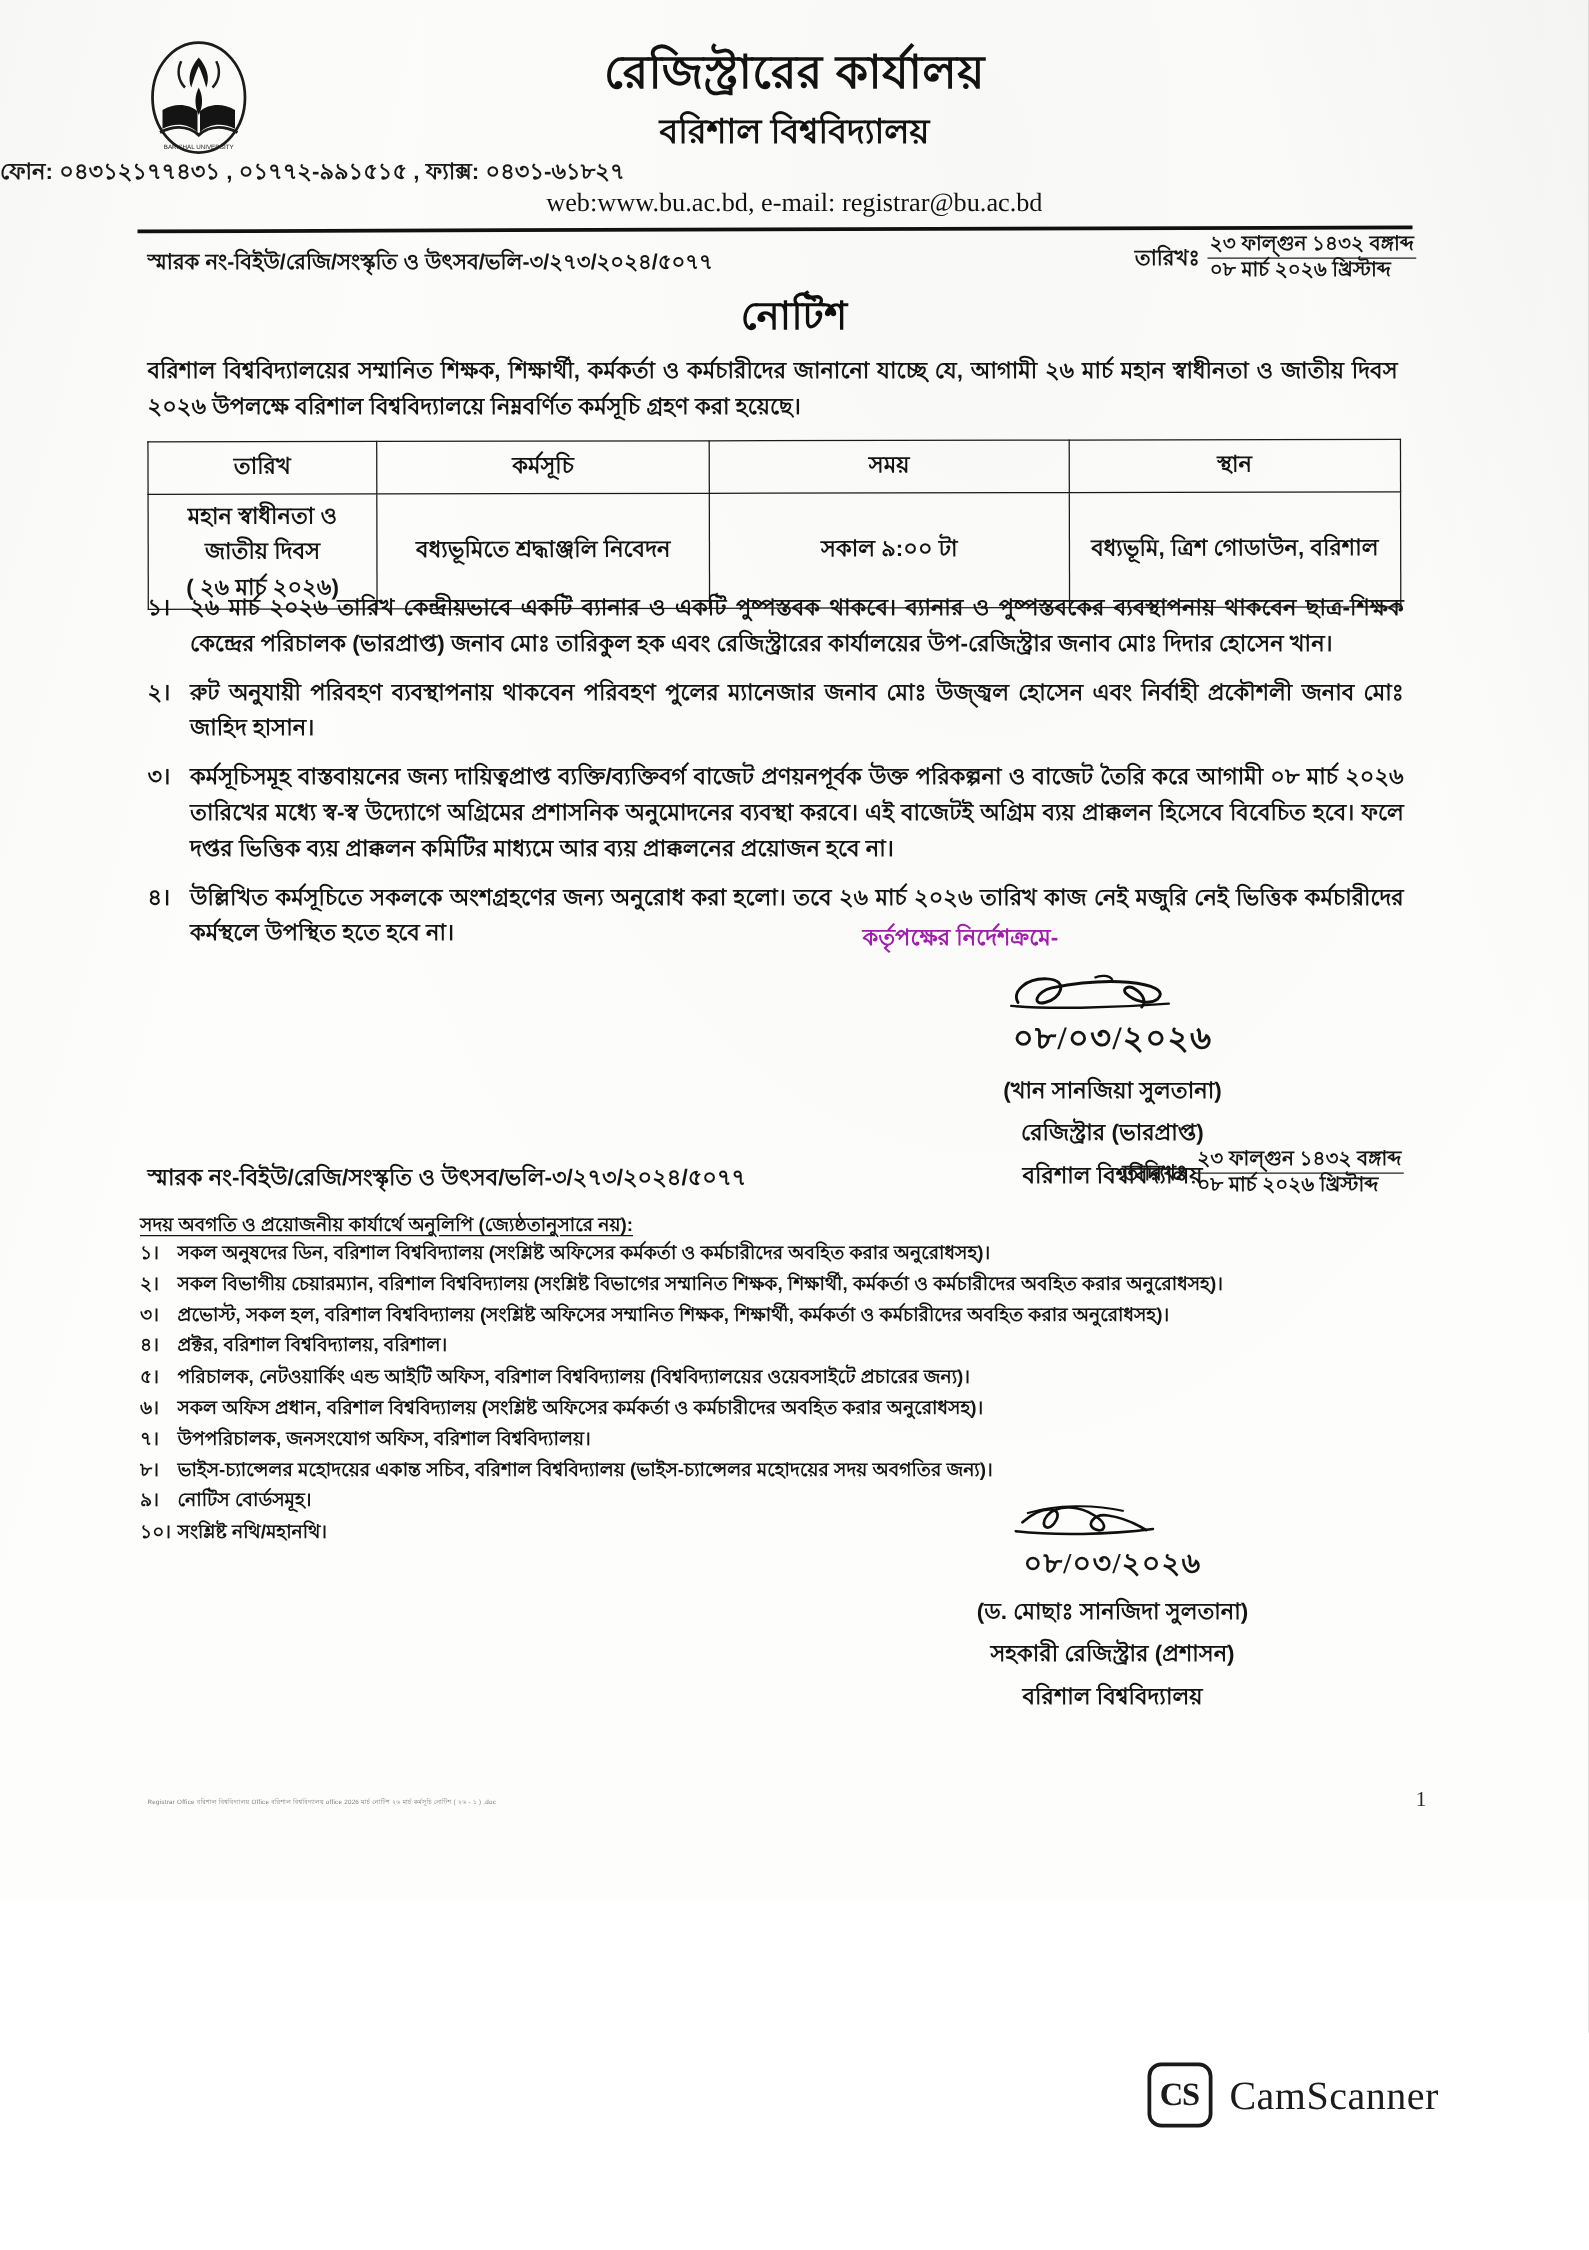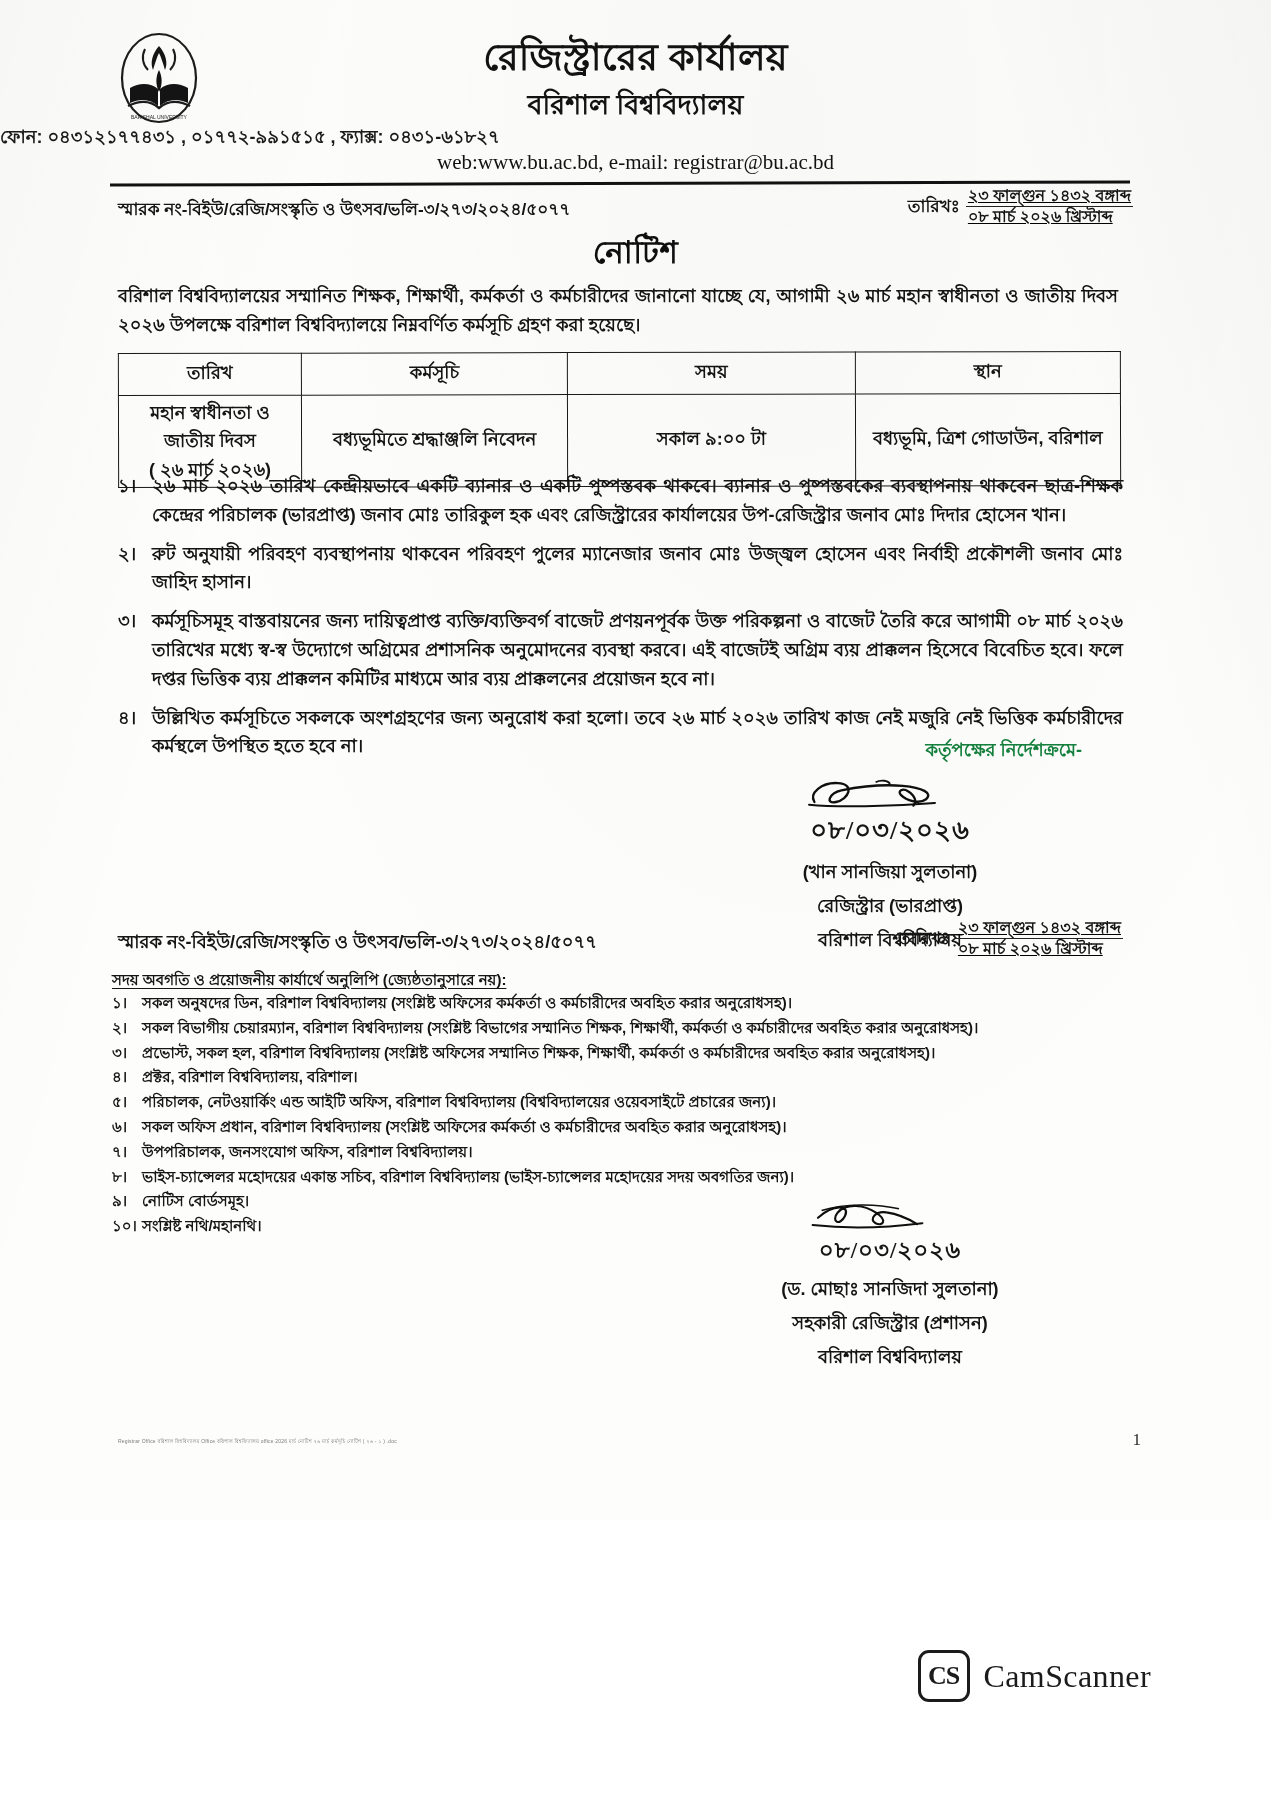--- a/index.html
+++ b/index.html
@@ -93,21 +93,21 @@
     position: absolute;
     left: 118px; top: 196px;
     font-size: 17px; font-weight: 700; color:#151515;
   }
   .date-wrap {
     position: absolute;
     right: 138px; top: 188px;
     display: flex; align-items: center; gap: 6px;
   }
   .date-label { font-size: 17px; font-weight: 700; color:#151515; }
-  .date-stack { display: flex; flex-direction: column; line-height: 1.0; text-decoration: underline; }
+  .date-stack { display: flex; flex-direction: column; line-height: 1.0; }
   .date-bn { font-size: 16px; font-weight: 700; color:#151515; padding: 0 2px 2px 2px; }
   .date-en { font-size: 16px; font-weight: 700; color:#151515; padding: 2px 2px 0 2px; border-top: 1.6px solid #222; }
 
   .notice-title {
     position: absolute;
     left: 0; right: 0; top: 228px;
     text-align: center;
     font-size: 31px; font-weight: 700;
     letter-spacing: .5px;
     color: #0f0f0f;
@@ -163,22 +163,22 @@
   .pt-txt { flex: 1 1 auto; text-align: justify; }
 
   
   .sig1 {
     position: absolute;
     left: 690px; top: 736px;
     width: 400px;
     text-align: center;
   }
   .byorder {
-    font-size: 18px; font-weight: 700; color:#15803d;
-    text-align: right; padding-right: 8px;
+    font-size: 18px; font-weight: 700; color:#a21caf;
+    text-align: left; padding-right: 8px;
   }
   .sigimg { height: 34px; margin-top: 8px; }
   .sigdate {
     font-family: "Liberation Serif", serif;
     font-size: 26px; font-weight: 700; color:#161616;
     letter-spacing: 1px;
     margin-top: 1px;
   }
   .signame { font-size: 18px; font-weight: 700; color:#141414; margin-top: 4px; }
   .sigrole { font-size: 18px; font-weight: 700; color:#141414; margin-top: 3px; }

